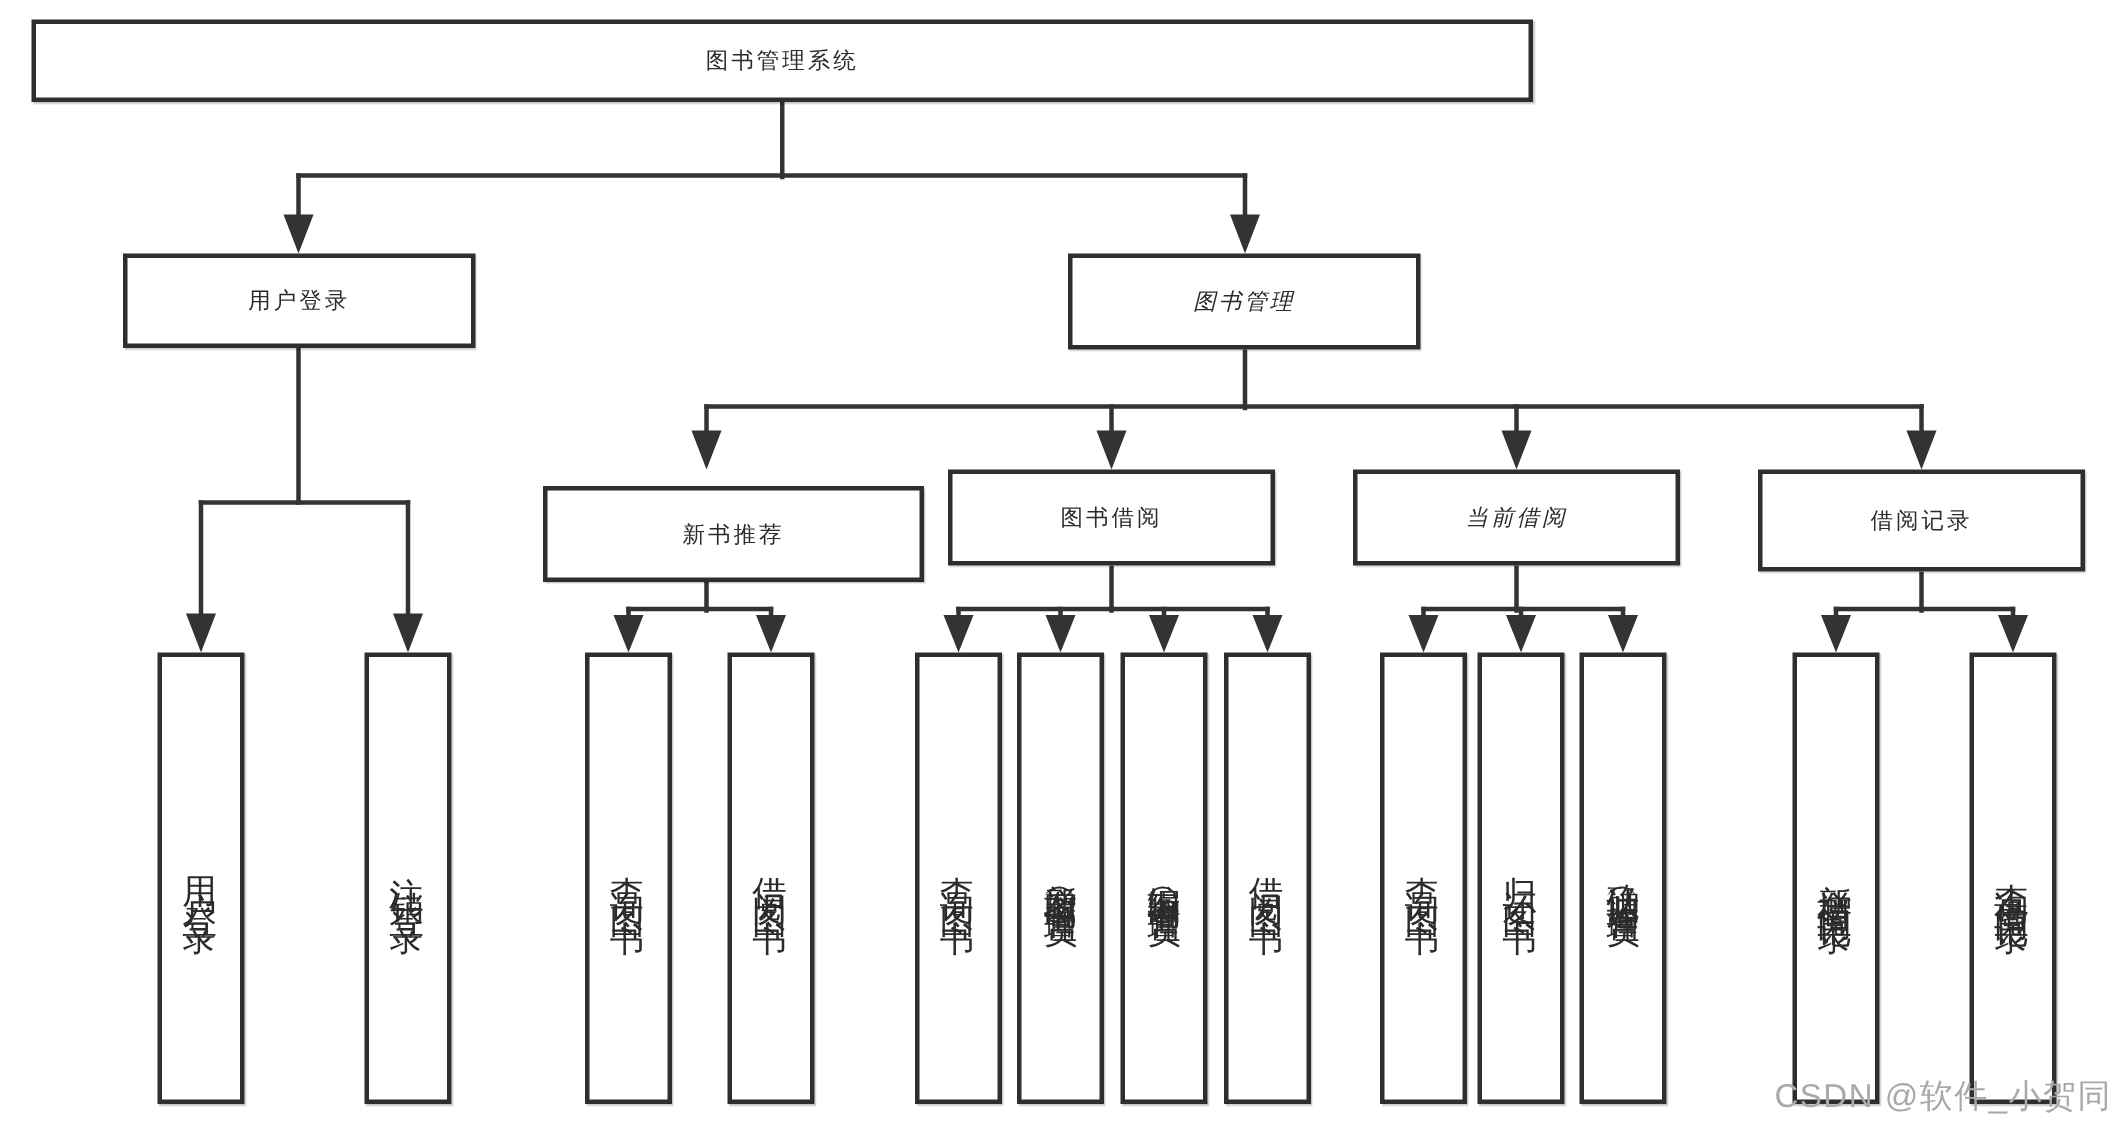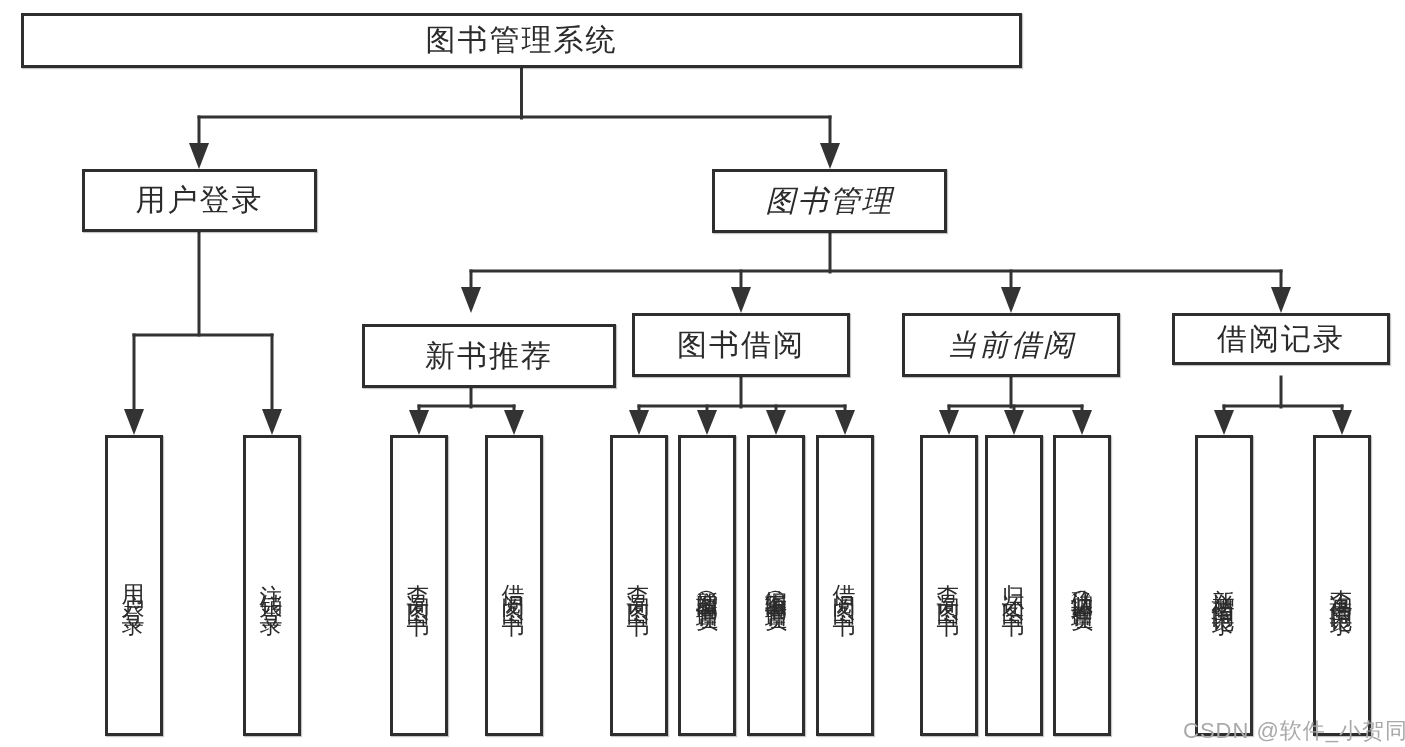--- a/index.html
+++ b/index.html
@@ -38,21 +38,21 @@
 
   .box {
     position: absolute;
     background: var(--background);
     border: 3px solid var(--box_border);
     box-shadow: 1px 1px 1px rgba(0,0,0,0.22);
     display: flex;
     align-items: center;
     justify-content: center;
     color: var(--text);
-    font-size: 30px;
+    font-size: 15px;
     letter-spacing: 2px;
     white-space: nowrap;
     z-index: 2;
   }
 
   .leaf {
     writing-mode: vertical-rl;
     letter-spacing: 10px;
     font-size: 23px;
     padding: 6px 0;
@@ -153,21 +153,21 @@
   </svg>
 
   <div class="box" style="left:21px; top:13px; width:1001px; height:55px;">图书管理系统</div>
 
   <div class="box" style="left:82px; top:169px; width:235px; height:63px;">用户登录</div>
   <div class="box" style="left:712px; top:169px; width:235px; height:64px;font-style:italic;">图书管理</div>
 
   <div class="box" style="left:362px; top:296px; width:254px; height:64px;margin-top:28px;">新书推荐</div>
   <div class="box" style="left:632px; top:313px; width:218px; height:64px;">图书借阅</div>
   <div class="box" style="left:902px; top:313px; width:218px; height:64px;font-style:italic;">当前借阅</div>
-  <div class="box" style="left:1172px; top:313px; width:218px; height:52px;">借阅记录</div>
+  <div class="box" style="left:1172px; top:313px; width:218px; height:68px;">借阅记录</div>
 
   <div class="box leaf" style="left:105px; top:435px; width:58px; height:301px;">用户登录</div>
   <div class="box leaf" style="left:243px; top:435px; width:58px; height:301px;">注销登录</div>
 
   <div class="box leaf" style="left:390px; top:435px; width:58px; height:301px;">查询图书</div>
   <div class="box leaf" style="left:485px; top:435px; width:58px; height:301px;">借阅图书</div>
 
   <div class="box leaf" style="left:610px; top:435px; width:58px; height:301px;">查询图书</div>
   <div class="box leaf long" style="left:678px; top:435px; width:58px; height:301px;">新增图书（管理员）</div>
   <div class="box leaf long" style="left:747px; top:435px; width:58px; height:301px;">编辑图书（管理员）</div>

